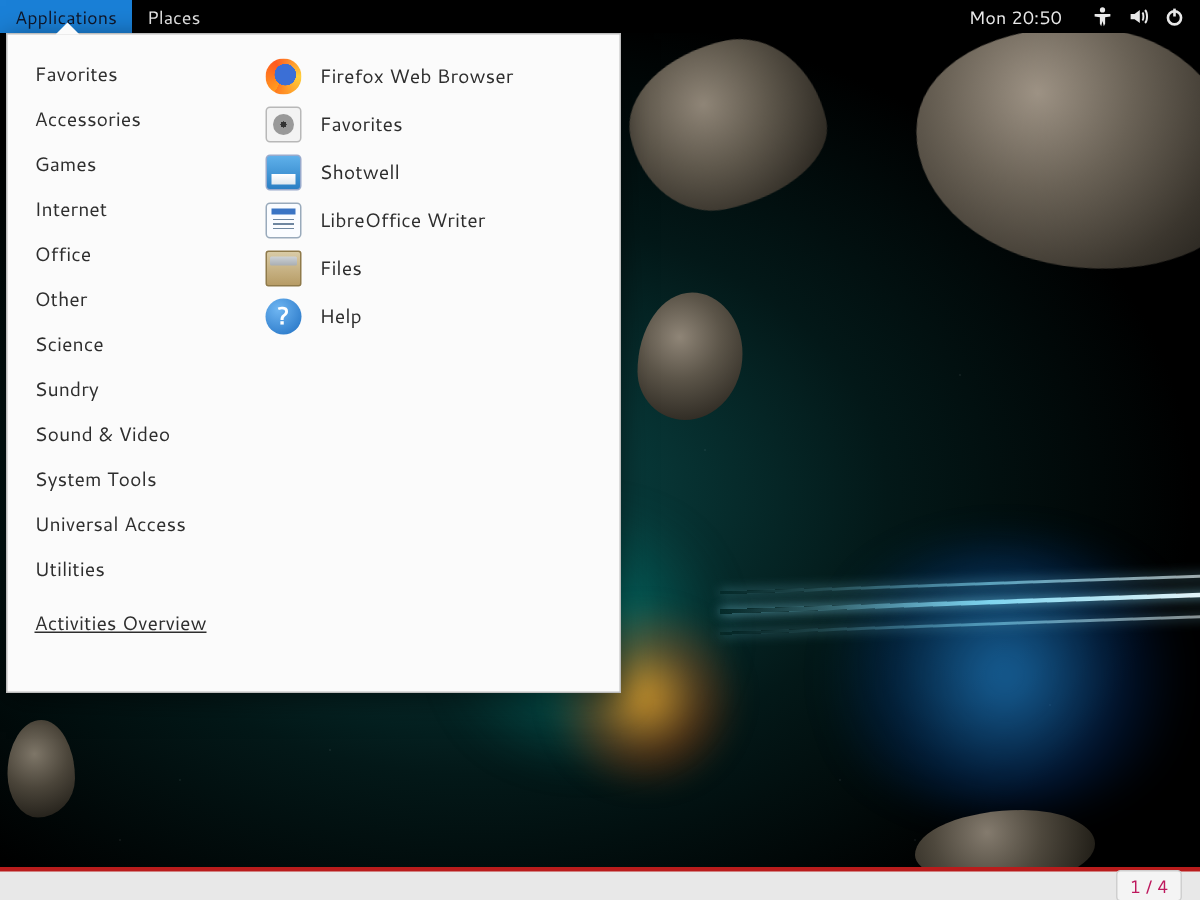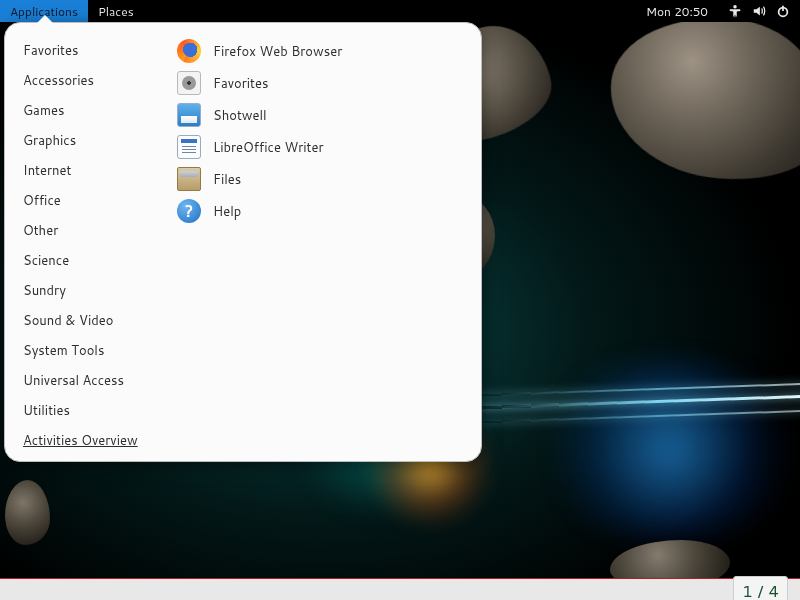--- a/index.html
+++ b/index.html
@@ -58,25 +58,25 @@
     }
     .clock {
       margin-right: 6px;
       padding: 0 4px;
     }
     
     .menu-panel {
       position: absolute;
       top: 22px;
       left: 4px;
-      width: 478px;
+      width: 410px;
       height: 440px;
       background: #fbfbfb;
       border: 1px solid #bdbdbd;
-      border-radius: 16px;
+      border-radius: 0;
       box-shadow: 0 4px 18px rgba(0,0,0,0.5);
       z-index: 200;
       display: flex;
       color: #2e2e2e;
       font-size: 13px;
     }
     .menu-panel::before {
       content: "";
       position: absolute;
       top: -8px;
@@ -126,26 +126,26 @@
       align-items: center;
       justify-content: center;
       border-radius: 3px;
     }
     
     .bottombar {
       position: absolute;
       bottom: 0; left: 0; right: 0;
       height: 22px;
       background: #e8e8e8;
-      border-top: 1px solid #b91c1c;
+      border-top: 3px solid #b91c1c;
       display: flex;
       align-items: center;
       justify-content: flex-end;
-      font-size: 17px;
-      color: #14532d;
+      font-size: 12px;
+      color: #be185d;
       padding-right: 12px;
       z-index: 100;
     }
     .ws-indicator {
       background: #f4f4f4;
       border: 1px solid #cfcfcf;
       border-radius: 3px;
       padding: 1px 8px;
     }
     
@@ -263,21 +263,20 @@
         </svg>
     </div>
   </div>
 </div>
 
 <div class="menu-panel">
   <div class="menu-categories">
     <div class="cat">Favorites</div>
     <div class="cat">Accessories</div>
     <div class="cat">Games</div>
-    <div class="cat">Graphics</div>
     <div class="cat">Internet</div>
     <div class="cat">Office</div>
     <div class="cat">Other</div>
     <div class="cat">Science</div>
     <div class="cat">Sundry</div>
     <div class="cat">Sound &amp; Video</div>
     <div class="cat">System Tools</div>
     <div class="cat">Universal Access</div>
     <div class="cat">Utilities</div>
     <div class="menu-spacer"></div>

